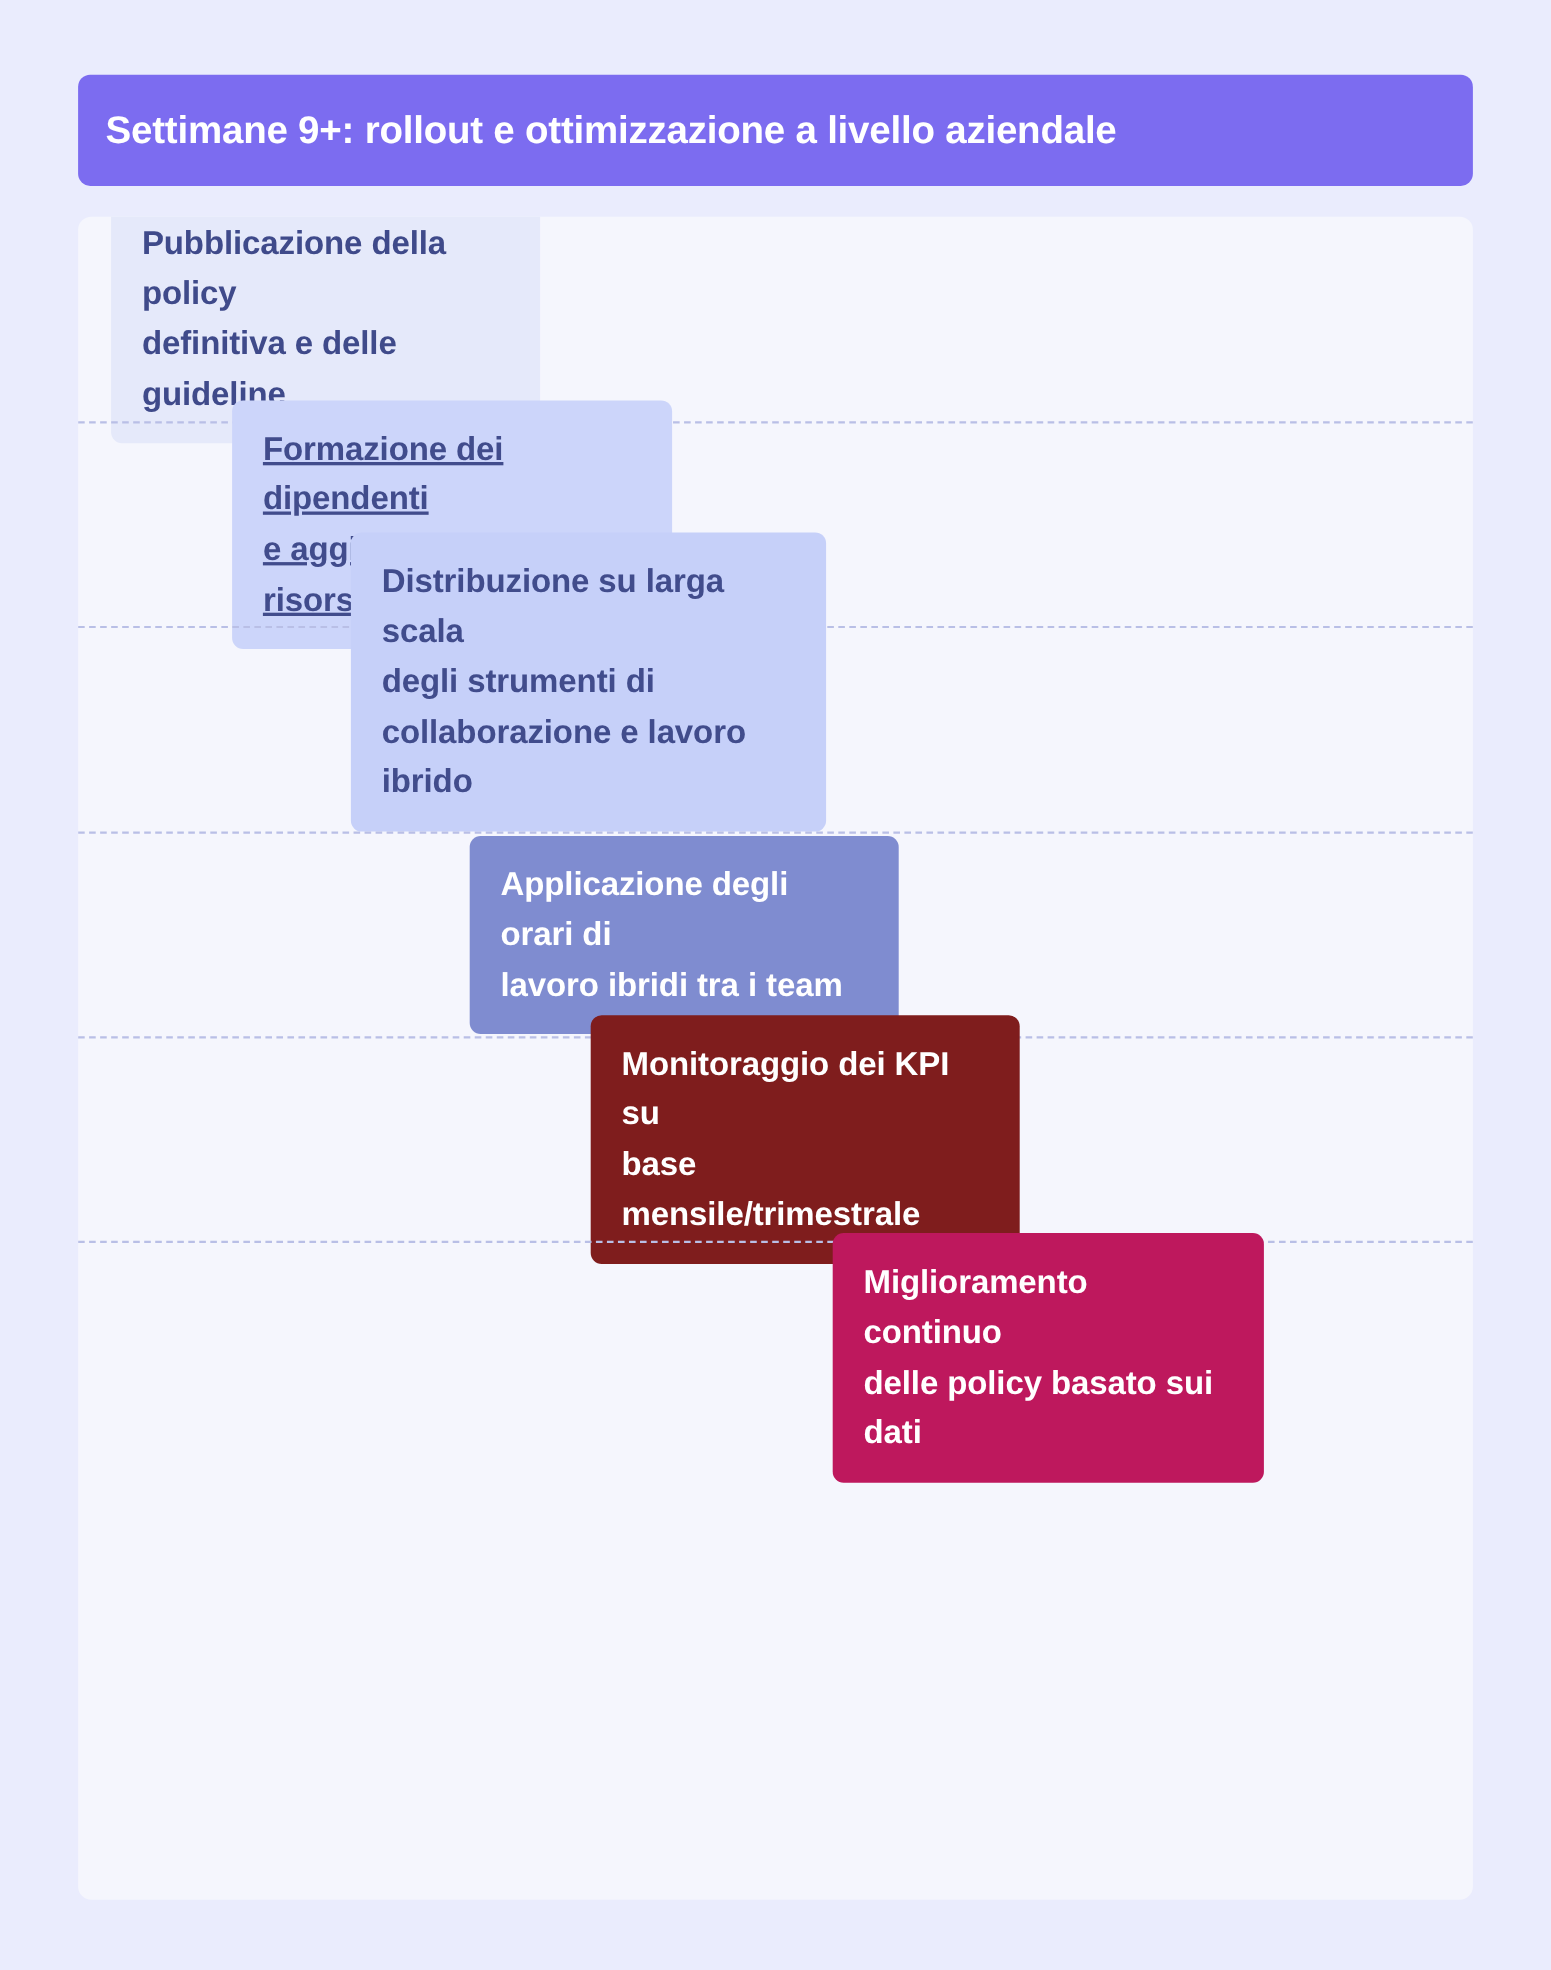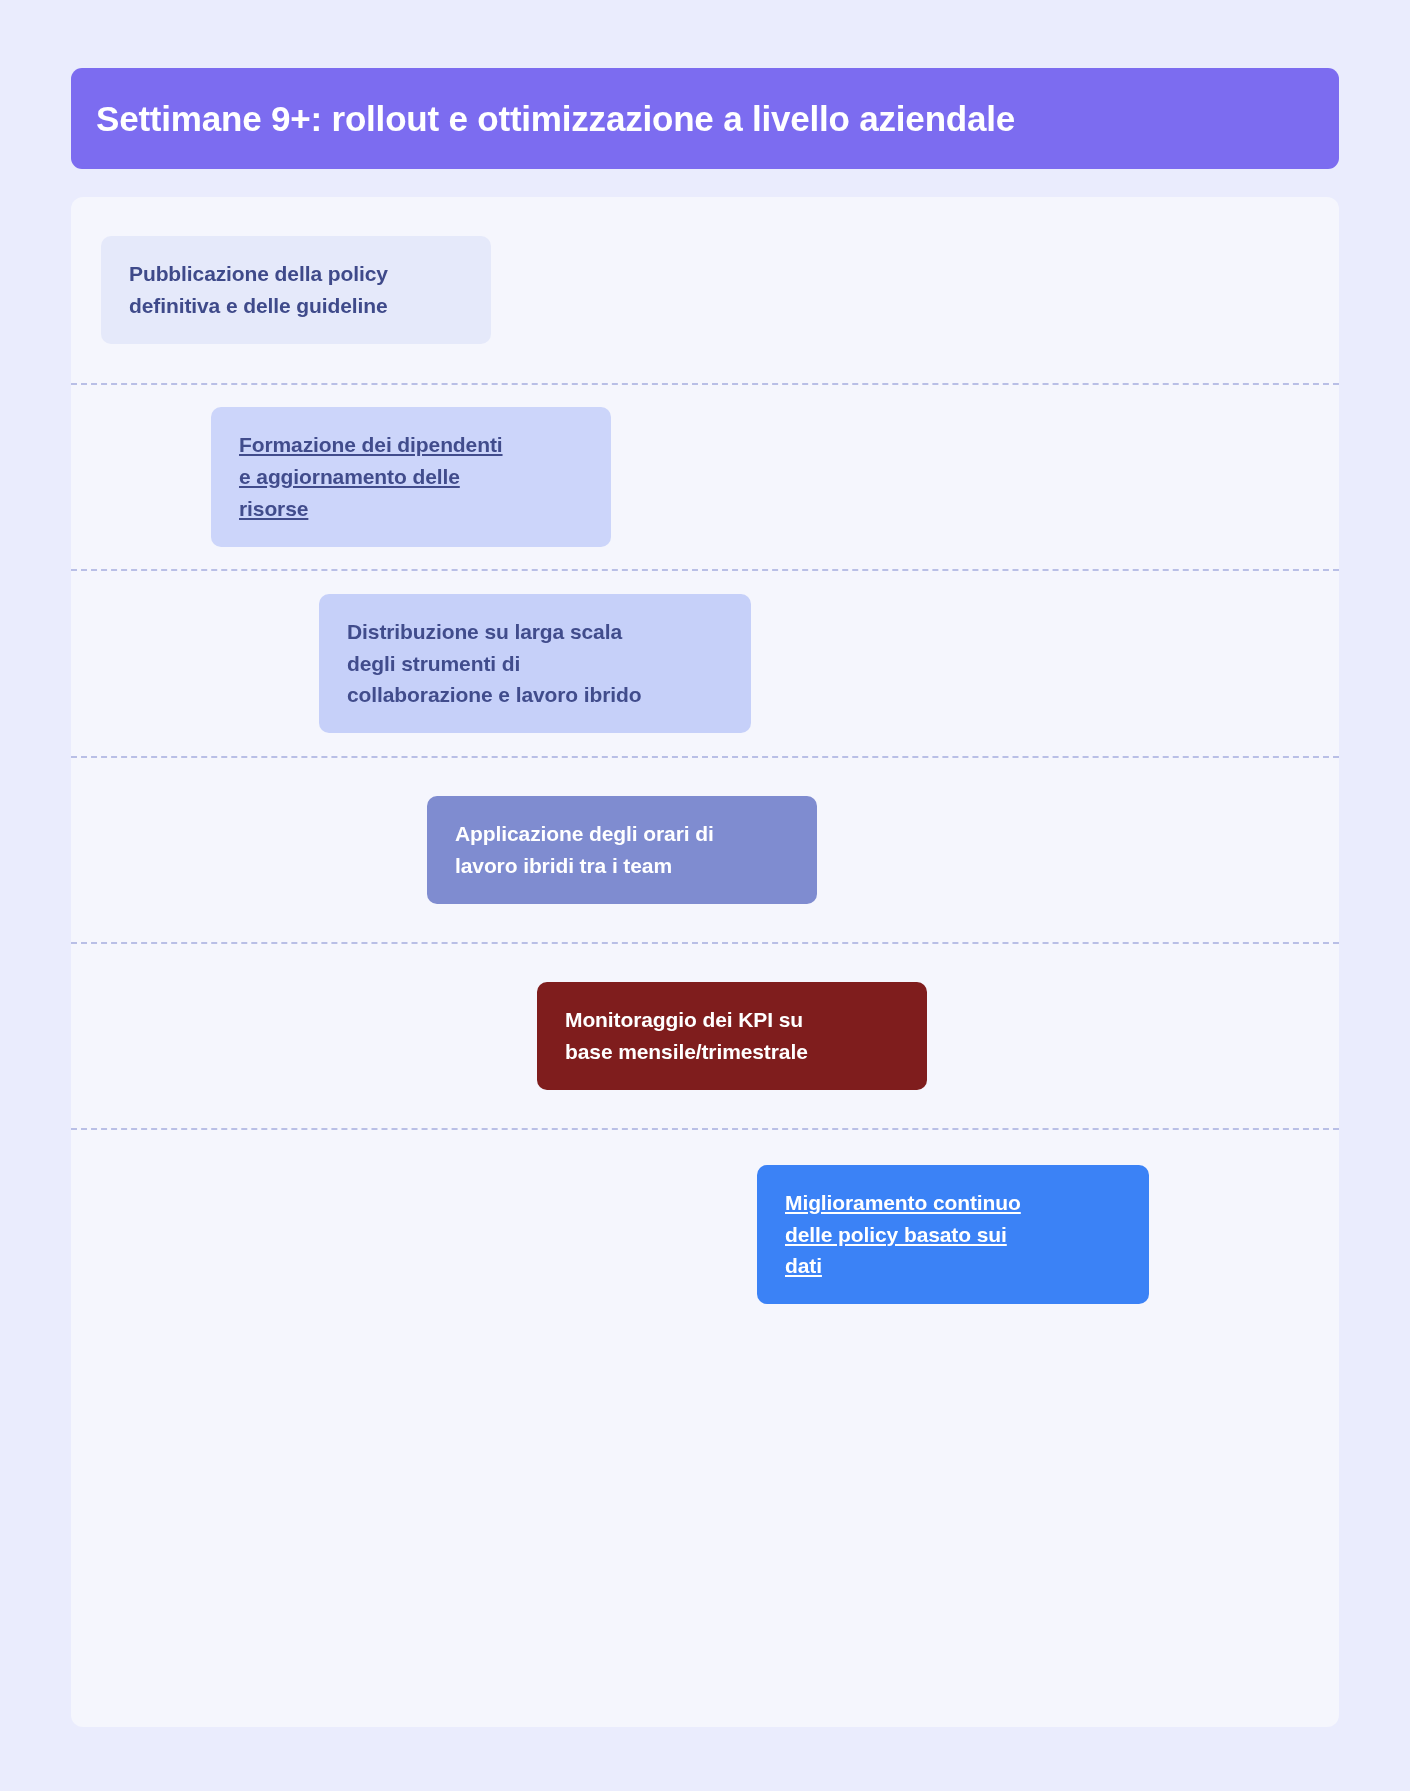--- a/index.html
+++ b/index.html
@@ -53,30 +53,30 @@
     display: flex;
     align-items: center;
   }
   .row + .row {
     border-top: 2px dashed #b9bfe6;
   }
   .step-box {
     border-radius: 10px;
     box-sizing: border-box;
     padding: 22px 28px;
-    font-size: 21px;
+    font-size: 30px;
     font-weight: bold;
     line-height: 1.52;
     letter-spacing: -0.1px;
     white-space: pre-line;
   }
   
   .row-0 { height: 186px; }
   .row-1 { height: 186px; }
-  .row-2 { height: 187px; }
+  .row-2 { height: 187px; align-items: flex-end; }
   .row-3 { height: 186px; }
   .row-4 { height: 186px; }
   .row-5 { height: 186px; }
   .row-6 { height: 211px; }
 
   
   .row-0 .step-box { margin-left: 30px; width: 390px; }
   .row-1 .step-box { margin-left: 140px; width: 400px; text-decoration: underline; }
   .row-2 .step-box { margin-left: 248px; width: 432px; }
   .row-3 .step-box { margin-left: 356px; width: 390px; }
@@ -84,21 +84,21 @@
   .row-5 .step-box { margin-left: 576px; width: 390px; }
   .row-6 .step-box { margin-left: 686px; width: 392px; }
 
   
   .fill-0 { background: #e5e9fa; color: #3f4a8a; }
   .fill-1 { background: #ccd5fa; color: #414c8c; }
   .fill-2 { background: #c6d0f9; color: #414c8c; }
   .fill-3 { background: #7f8cd0; color: #ffffff; }
   .fill-4 { background: #7f1d1d; color: #ffffff; }
   .fill-5 { background: #3f4a8f; color: #ffffff; }
-  .fill-6 { background: #3b82f6; color: #ffffff; text-decoration: underline; }
+  .fill-6 { background: #be185d; color: #ffffff; }
 </style>
 </head>
 <body>
 
 <div class="page">
 
   <div class="header-bar">
     <div class="header-title">Settimane 9+: rollout e ottimizzazione a livello aziendale</div>
   </div>
 

